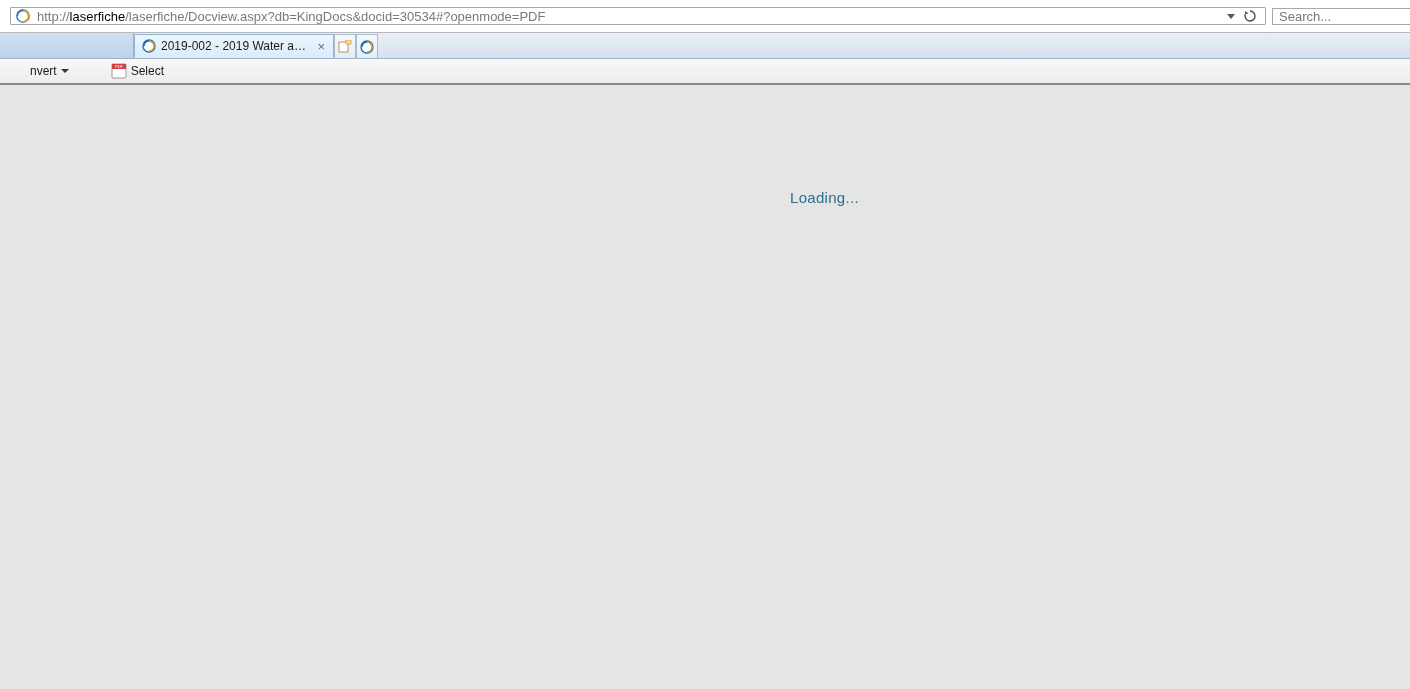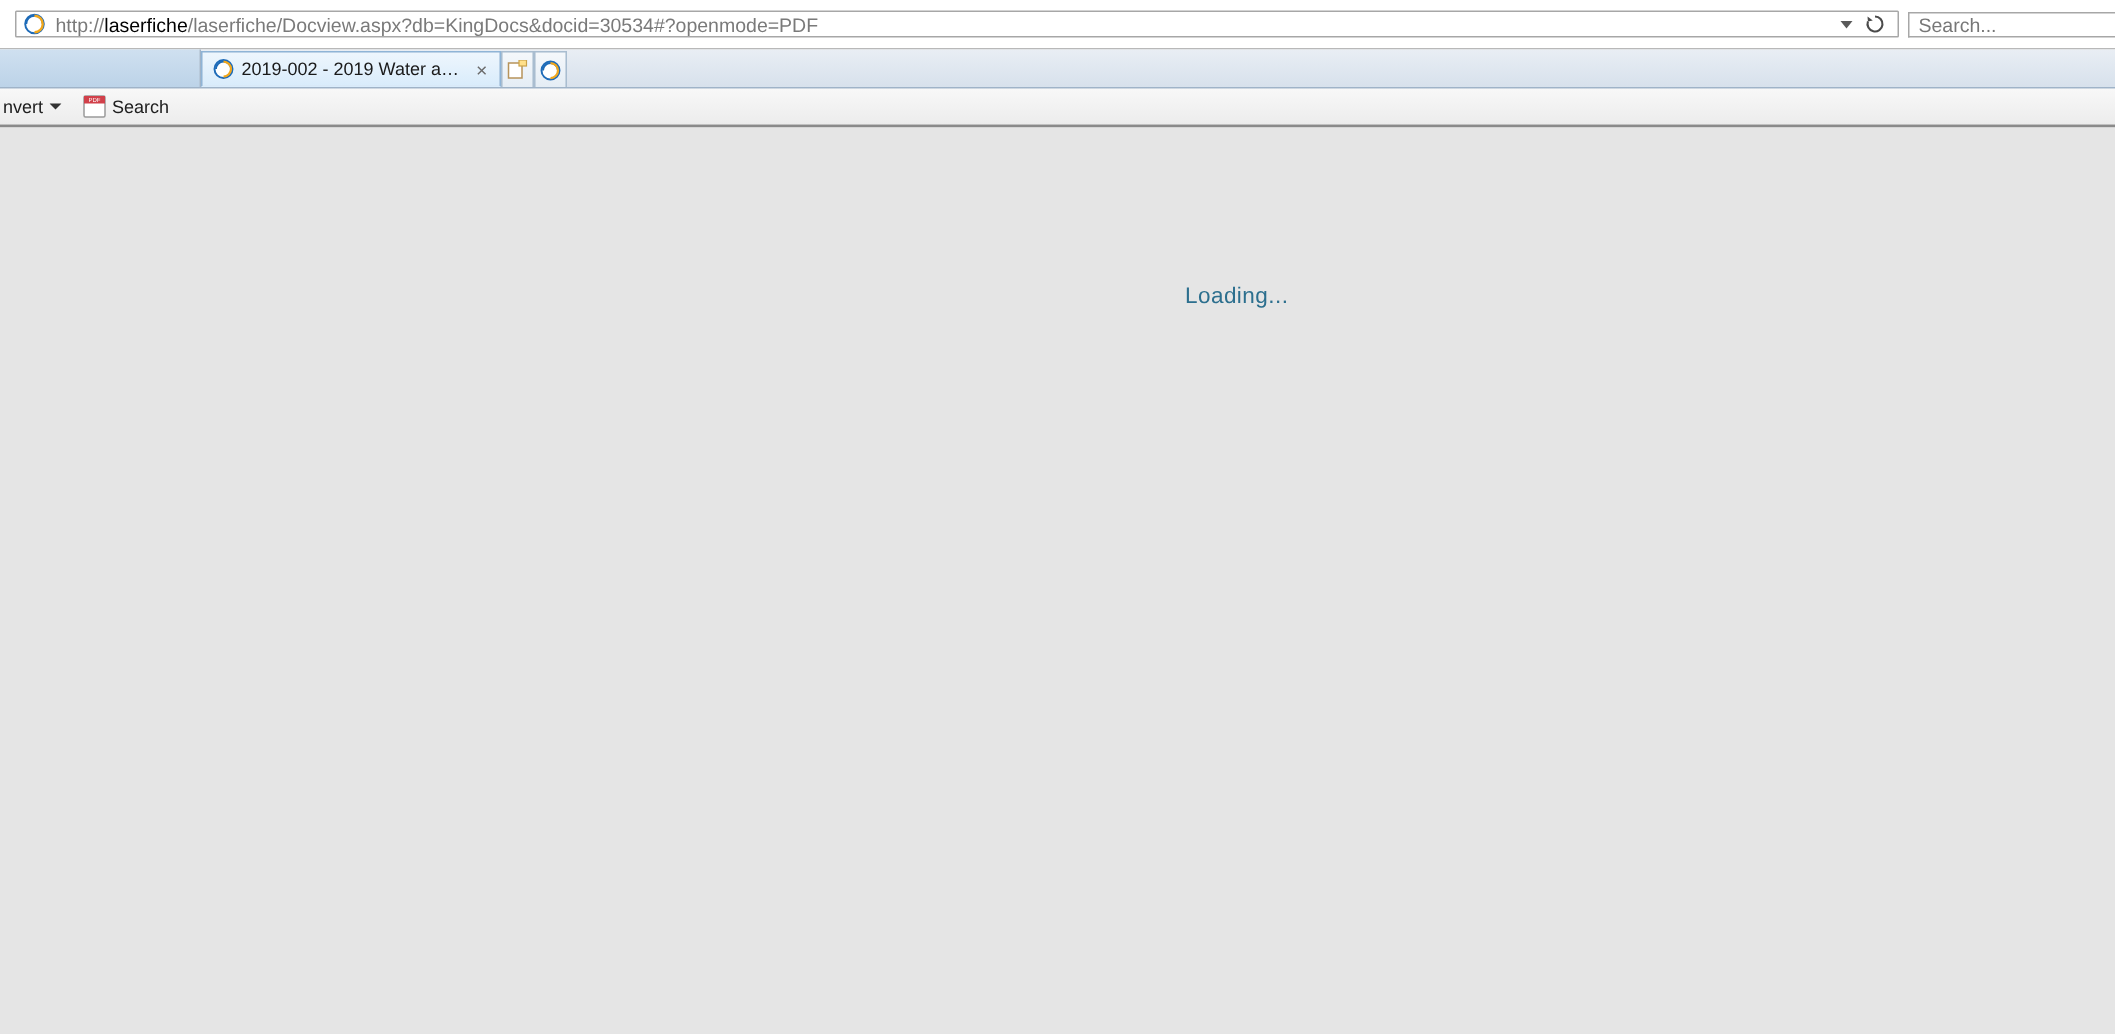--- a/index.html
+++ b/index.html
@@ -136,20 +136,21 @@
     padding-left: 0;
     gap: 6px;
     font-size: 12px;
     color: #202020;
   }
   .tool-item {
     display: flex;
     align-items: center;
     gap: 4px;
     padding: 2px 4px;
+    margin-left: 28px;
   }
   .tool-item .pdf-icon {
     width:16px;height:16px;
   }
   .convert-label { margin-left: -2px; }
 
   
   .content {
     position: relative;
     width: 100%;
@@ -242,19 +243,19 @@
   </div>
 
   <div class="tool-item">
     <span class="pdf-icon">
       <svg viewBox="0 0 16 16" width="16" height="16">
         <rect x="1" y="1" width="14" height="14" rx="1" fill="#fff" stroke="#9a9a9a"></rect>
         <rect x="1" y="1" width="14" height="5" fill="#d1404a"></rect>
         <text x="8" y="5.3" text-anchor="middle" font-size="4" fill="#fff" font-family="Arial">PDF</text>
       </svg>
     </span>
-    <span>Search</span>
+    <span>Select</span>
   </div>
 </div>
 
 <div class="content">
   <div class="loading">Loading...</div>
 </div>
 
 </body></html>

